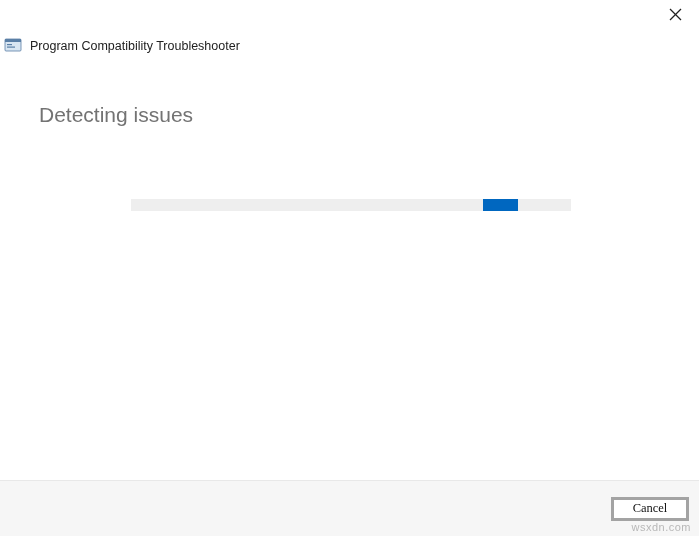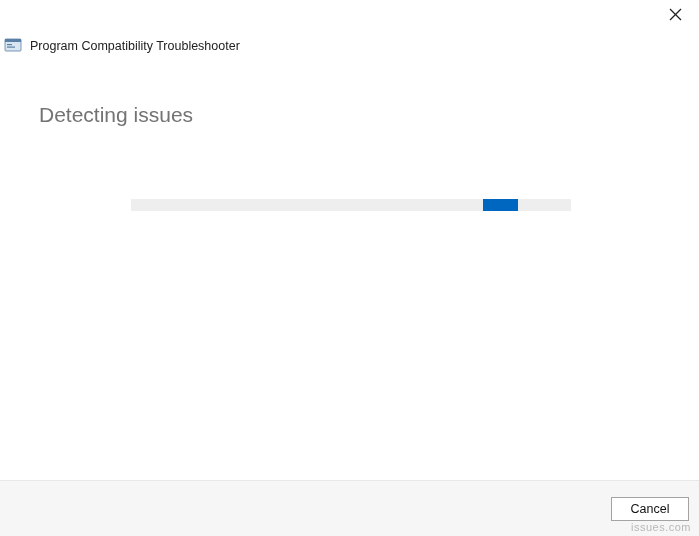--- a/index.html
+++ b/index.html
@@ -82,26 +82,26 @@
       border-top: 1px solid #e8e8e8;
       display: flex;
       align-items: center;
       justify-content: flex-end;
       padding-right: 10px;
     }
     .cancel-btn {
       min-width: 78px;
       height: 24px;
       background: #ffffff;
-      border: 1px solid #a3a3a3;
+      border: 3px solid #a3a3a3;
       font-size: 12.5px;
       color: #111;
       cursor: pointer;
       padding: 0 10px;
-      font-family: Liberation Sans, sans-serif;
+      font-family: Liberation Serif, serif;
     }
     .watermark {
       position: absolute;
       bottom: 3px;
       right: 8px;
       font-size: 11px;
       color: #b8b8b8;
       letter-spacing: 0.5px;
     }
   </style>
@@ -132,13 +132,13 @@
 <h1 class="main-heading">Detecting issues</h1>
 
 <div class="progress-track">
   <div class="progress-chunk"></div>
 </div>
 
 <div class="footer">
   <button class="cancel-btn">Cancel</button>
 </div>
 
-<div class="watermark">issues.com</div>
+<div class="watermark">wsxdn.com</div>
 
 </body></html>

